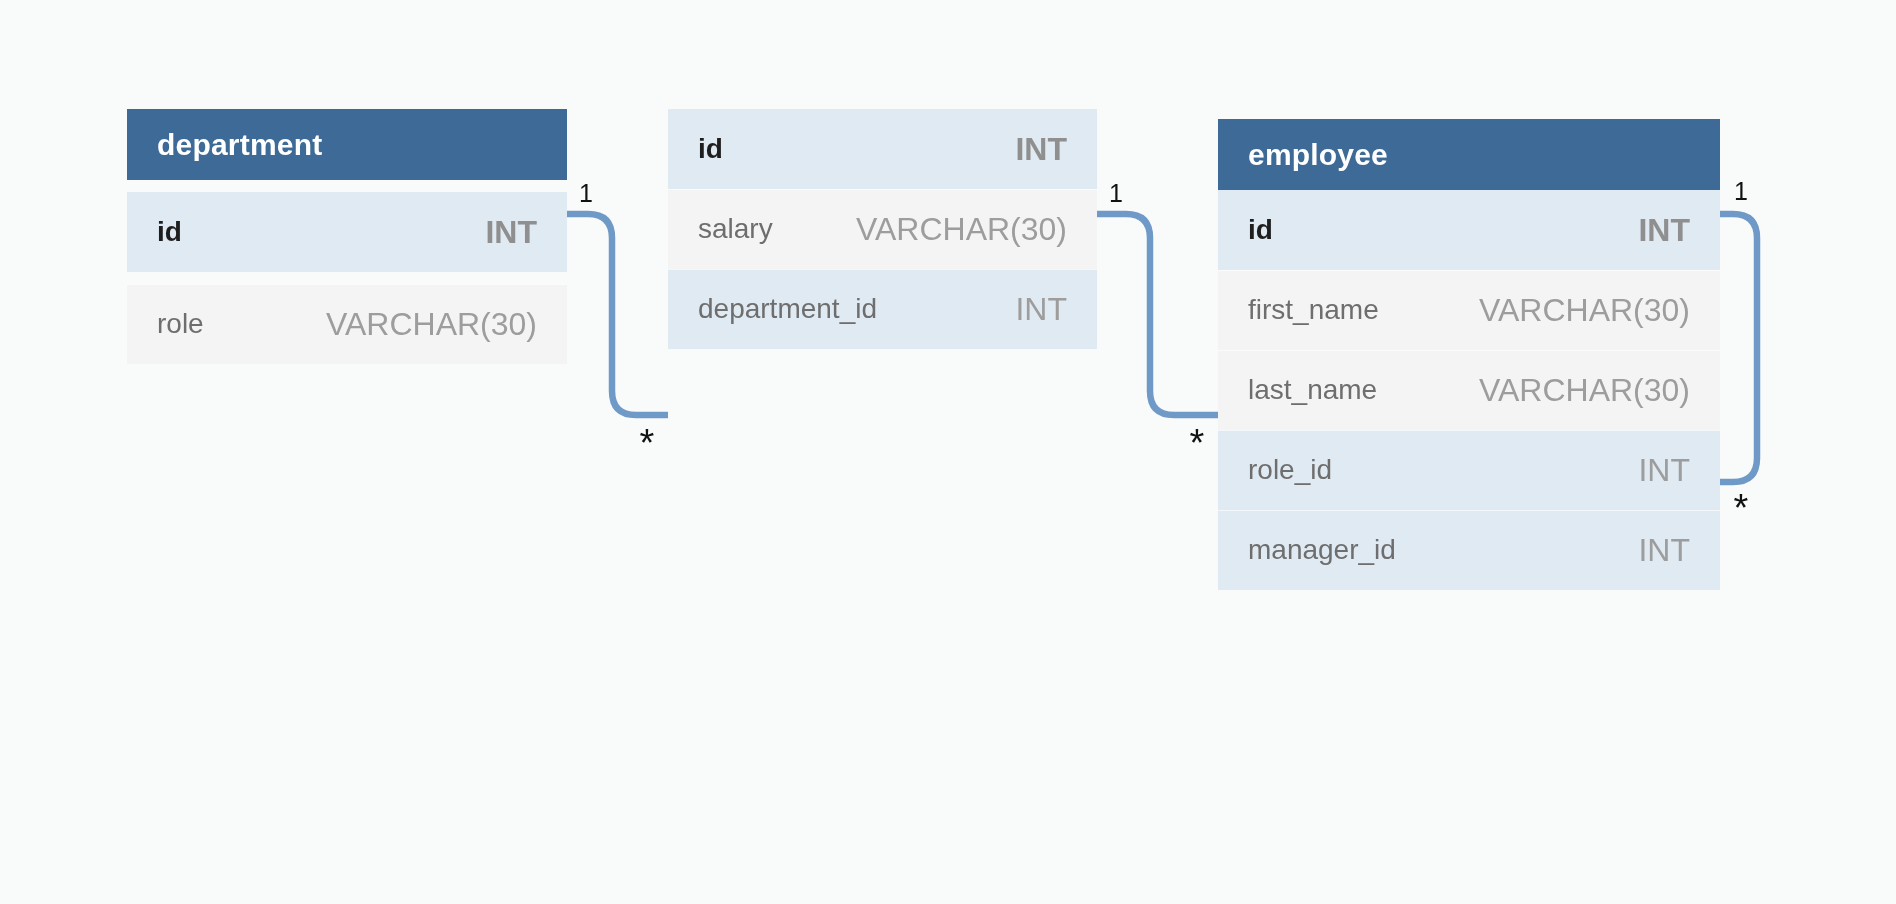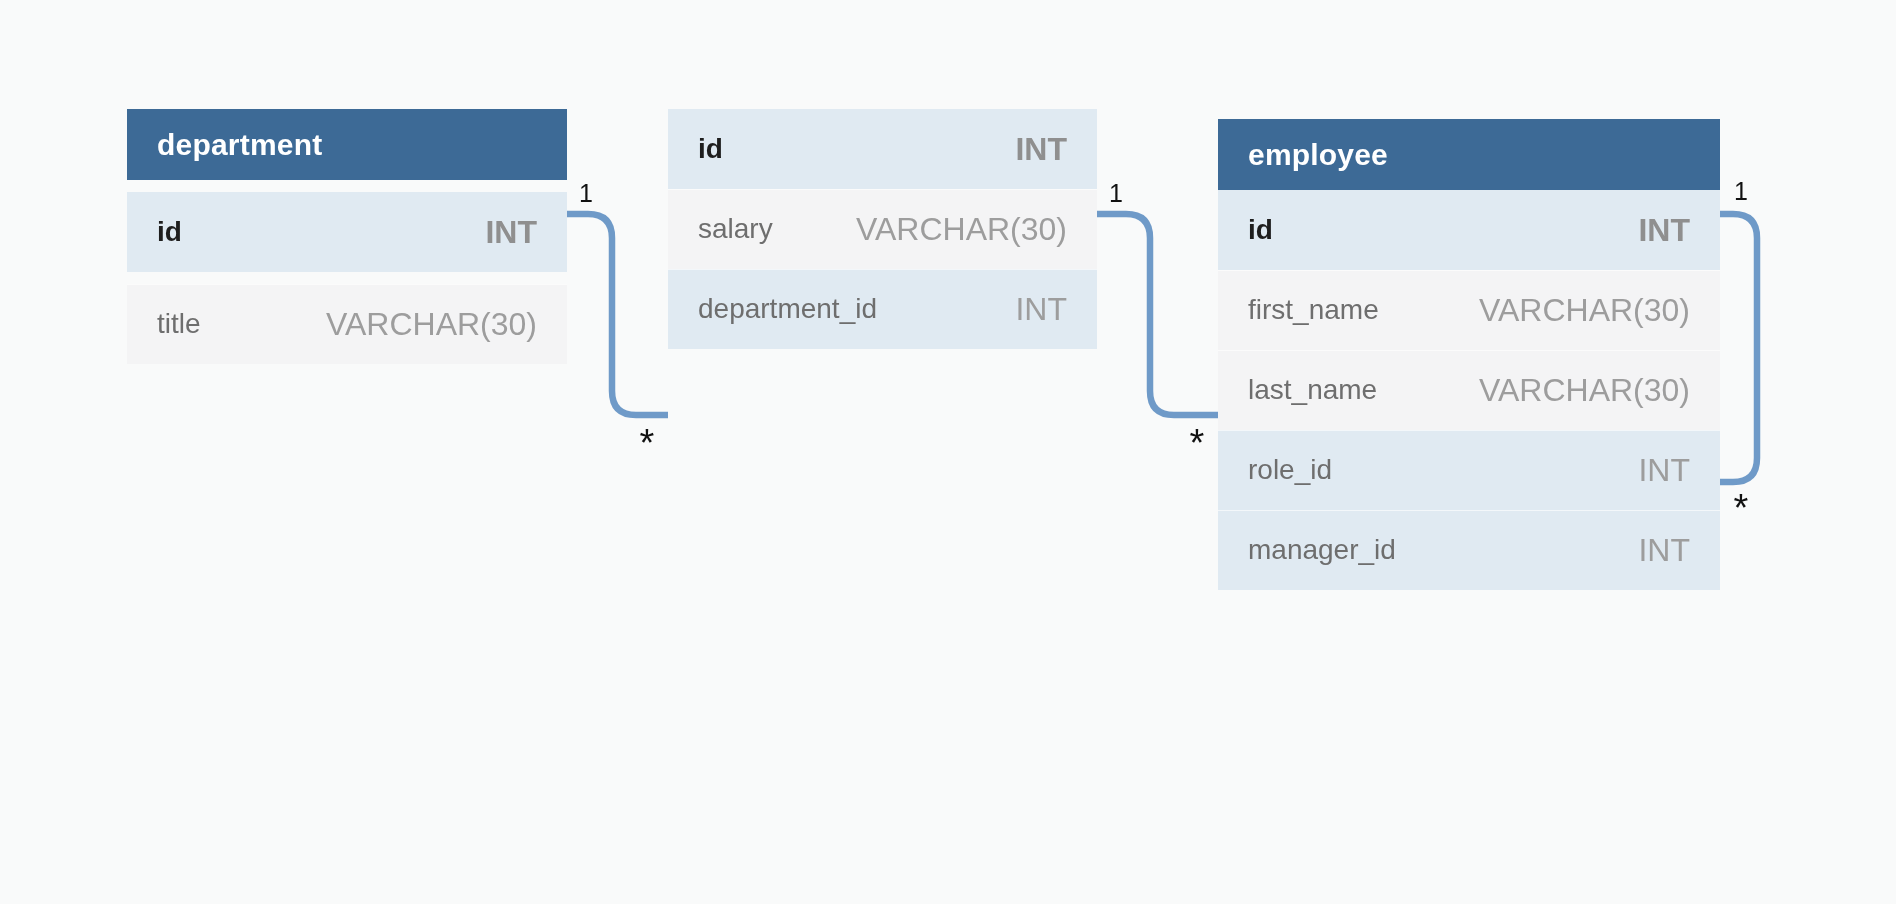--- a/index.html
+++ b/index.html
@@ -100,21 +100,21 @@
 
   <div class="table" style="left:127px; top:109px; width:440px;gap:12px;">
     <div class="thead">
       <span class="ttext">department</span>
     </div>
     <div class="trow pk">
       <span class="fname">id</span>
       <span class="ftype">INT</span>
     </div>
     <div class="trow">
-      <span class="fname">title</span>
+      <span class="fname">role</span>
       <span class="ftype">VARCHAR(30)</span>
     </div>
   </div>
 
   <div class="table" style="left:668px; top:109px; width:429px;">
     <div class="trow pk">
       <span class="fname">id</span>
       <span class="ftype">INT</span>
     </div>
     <div class="trow">

